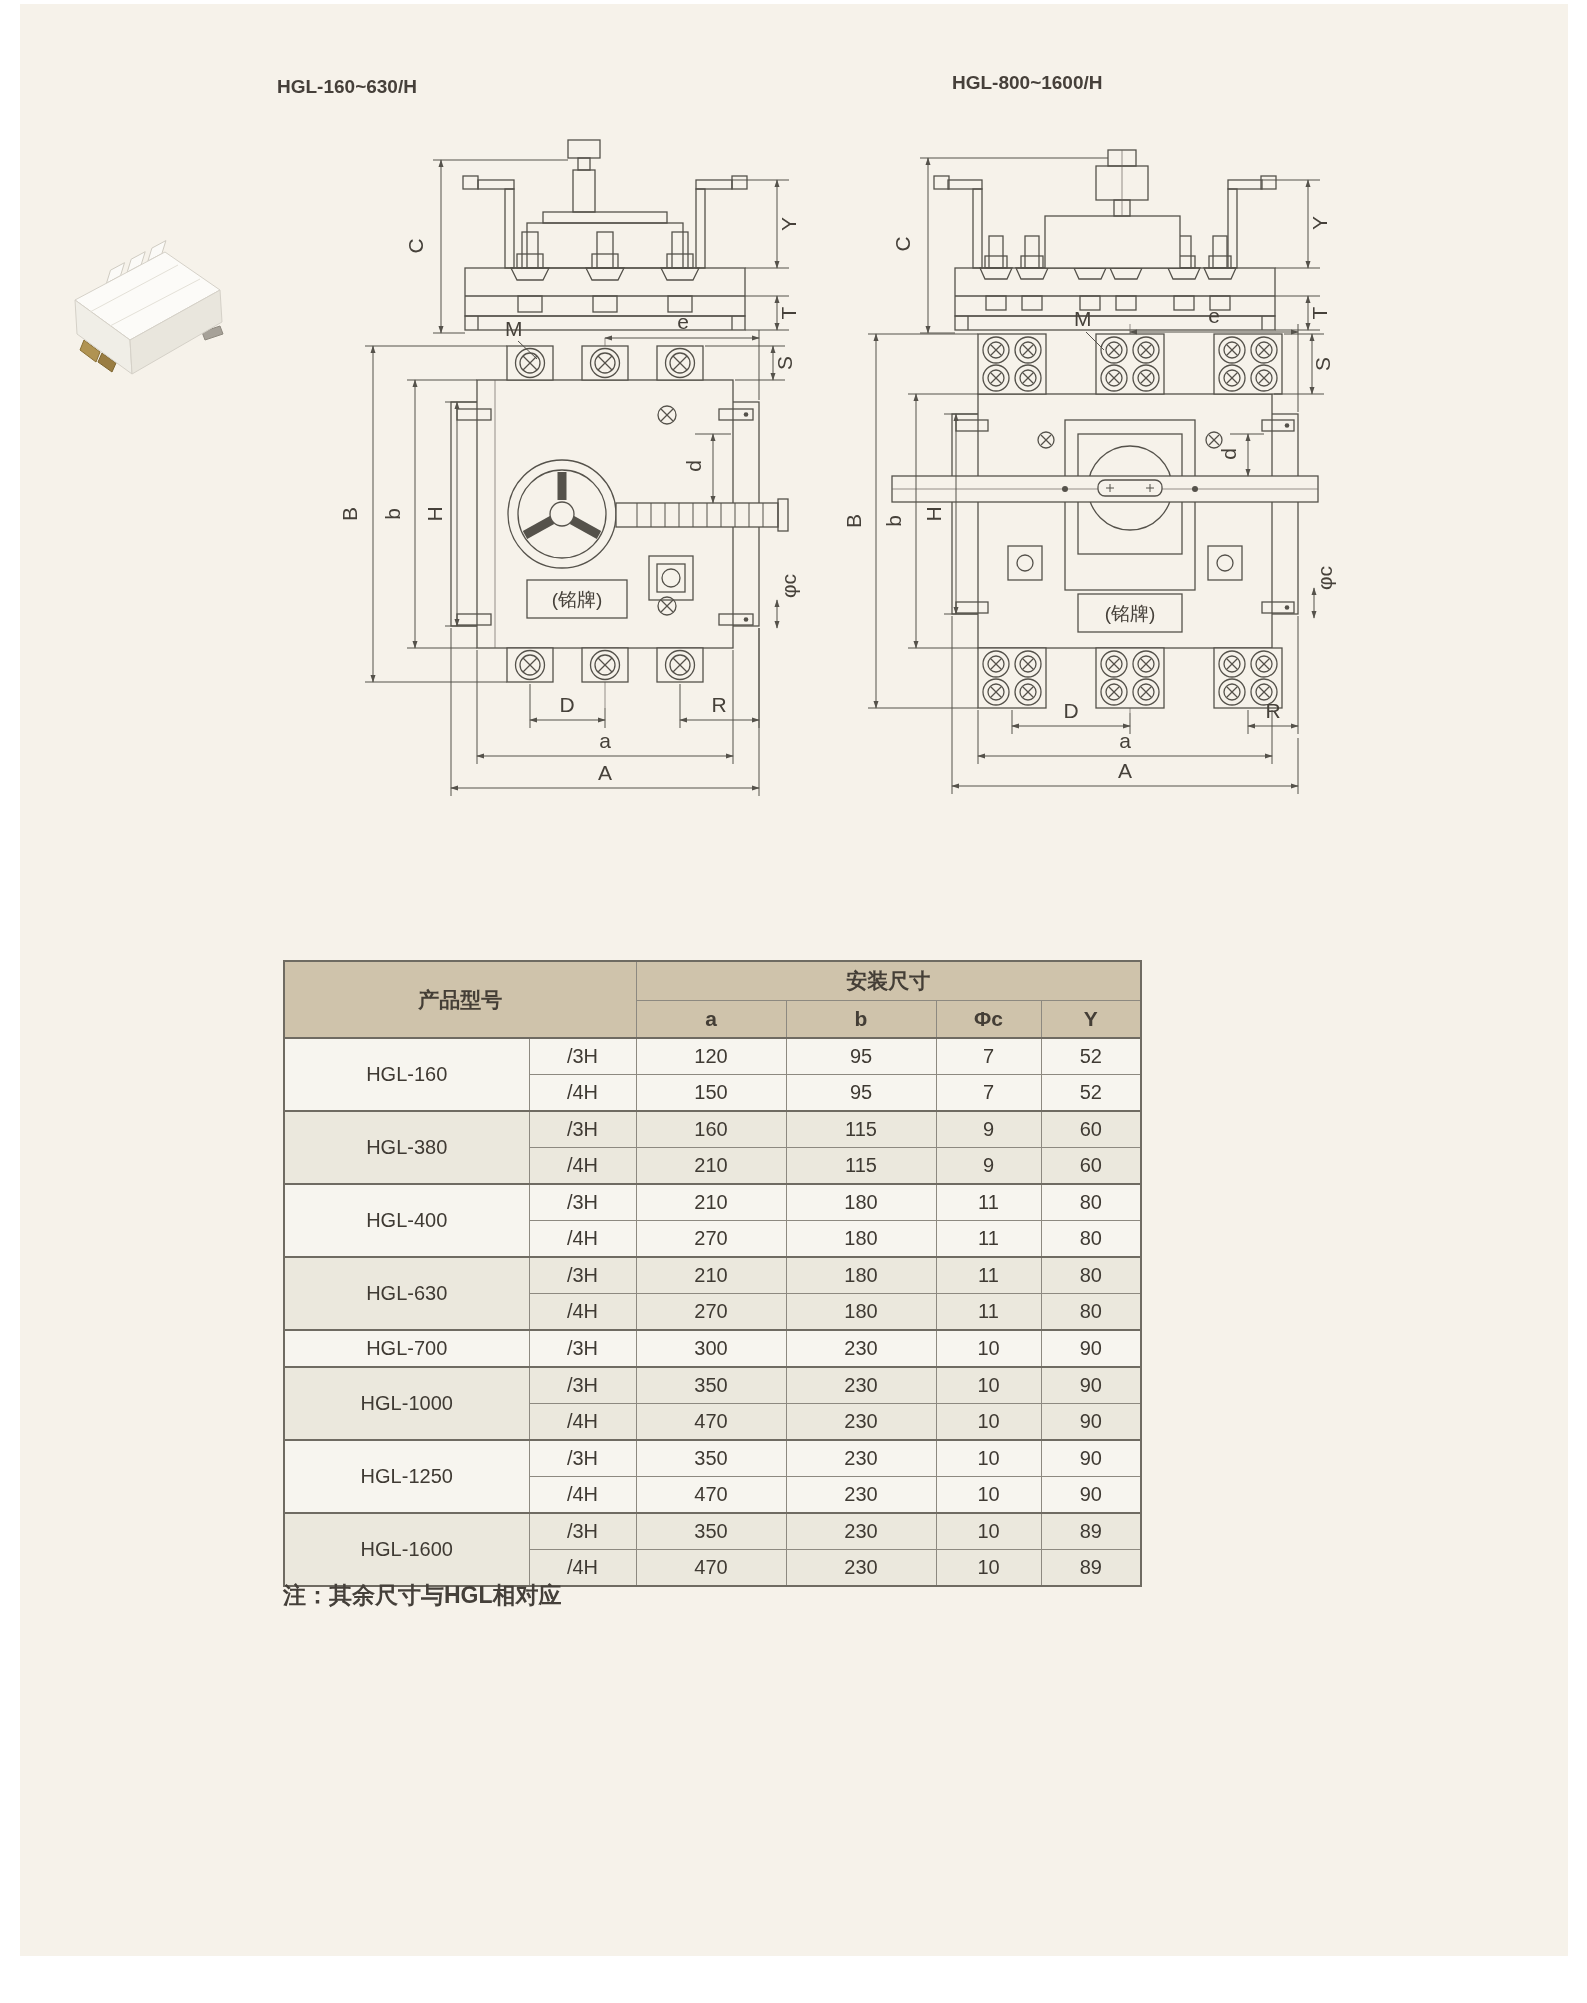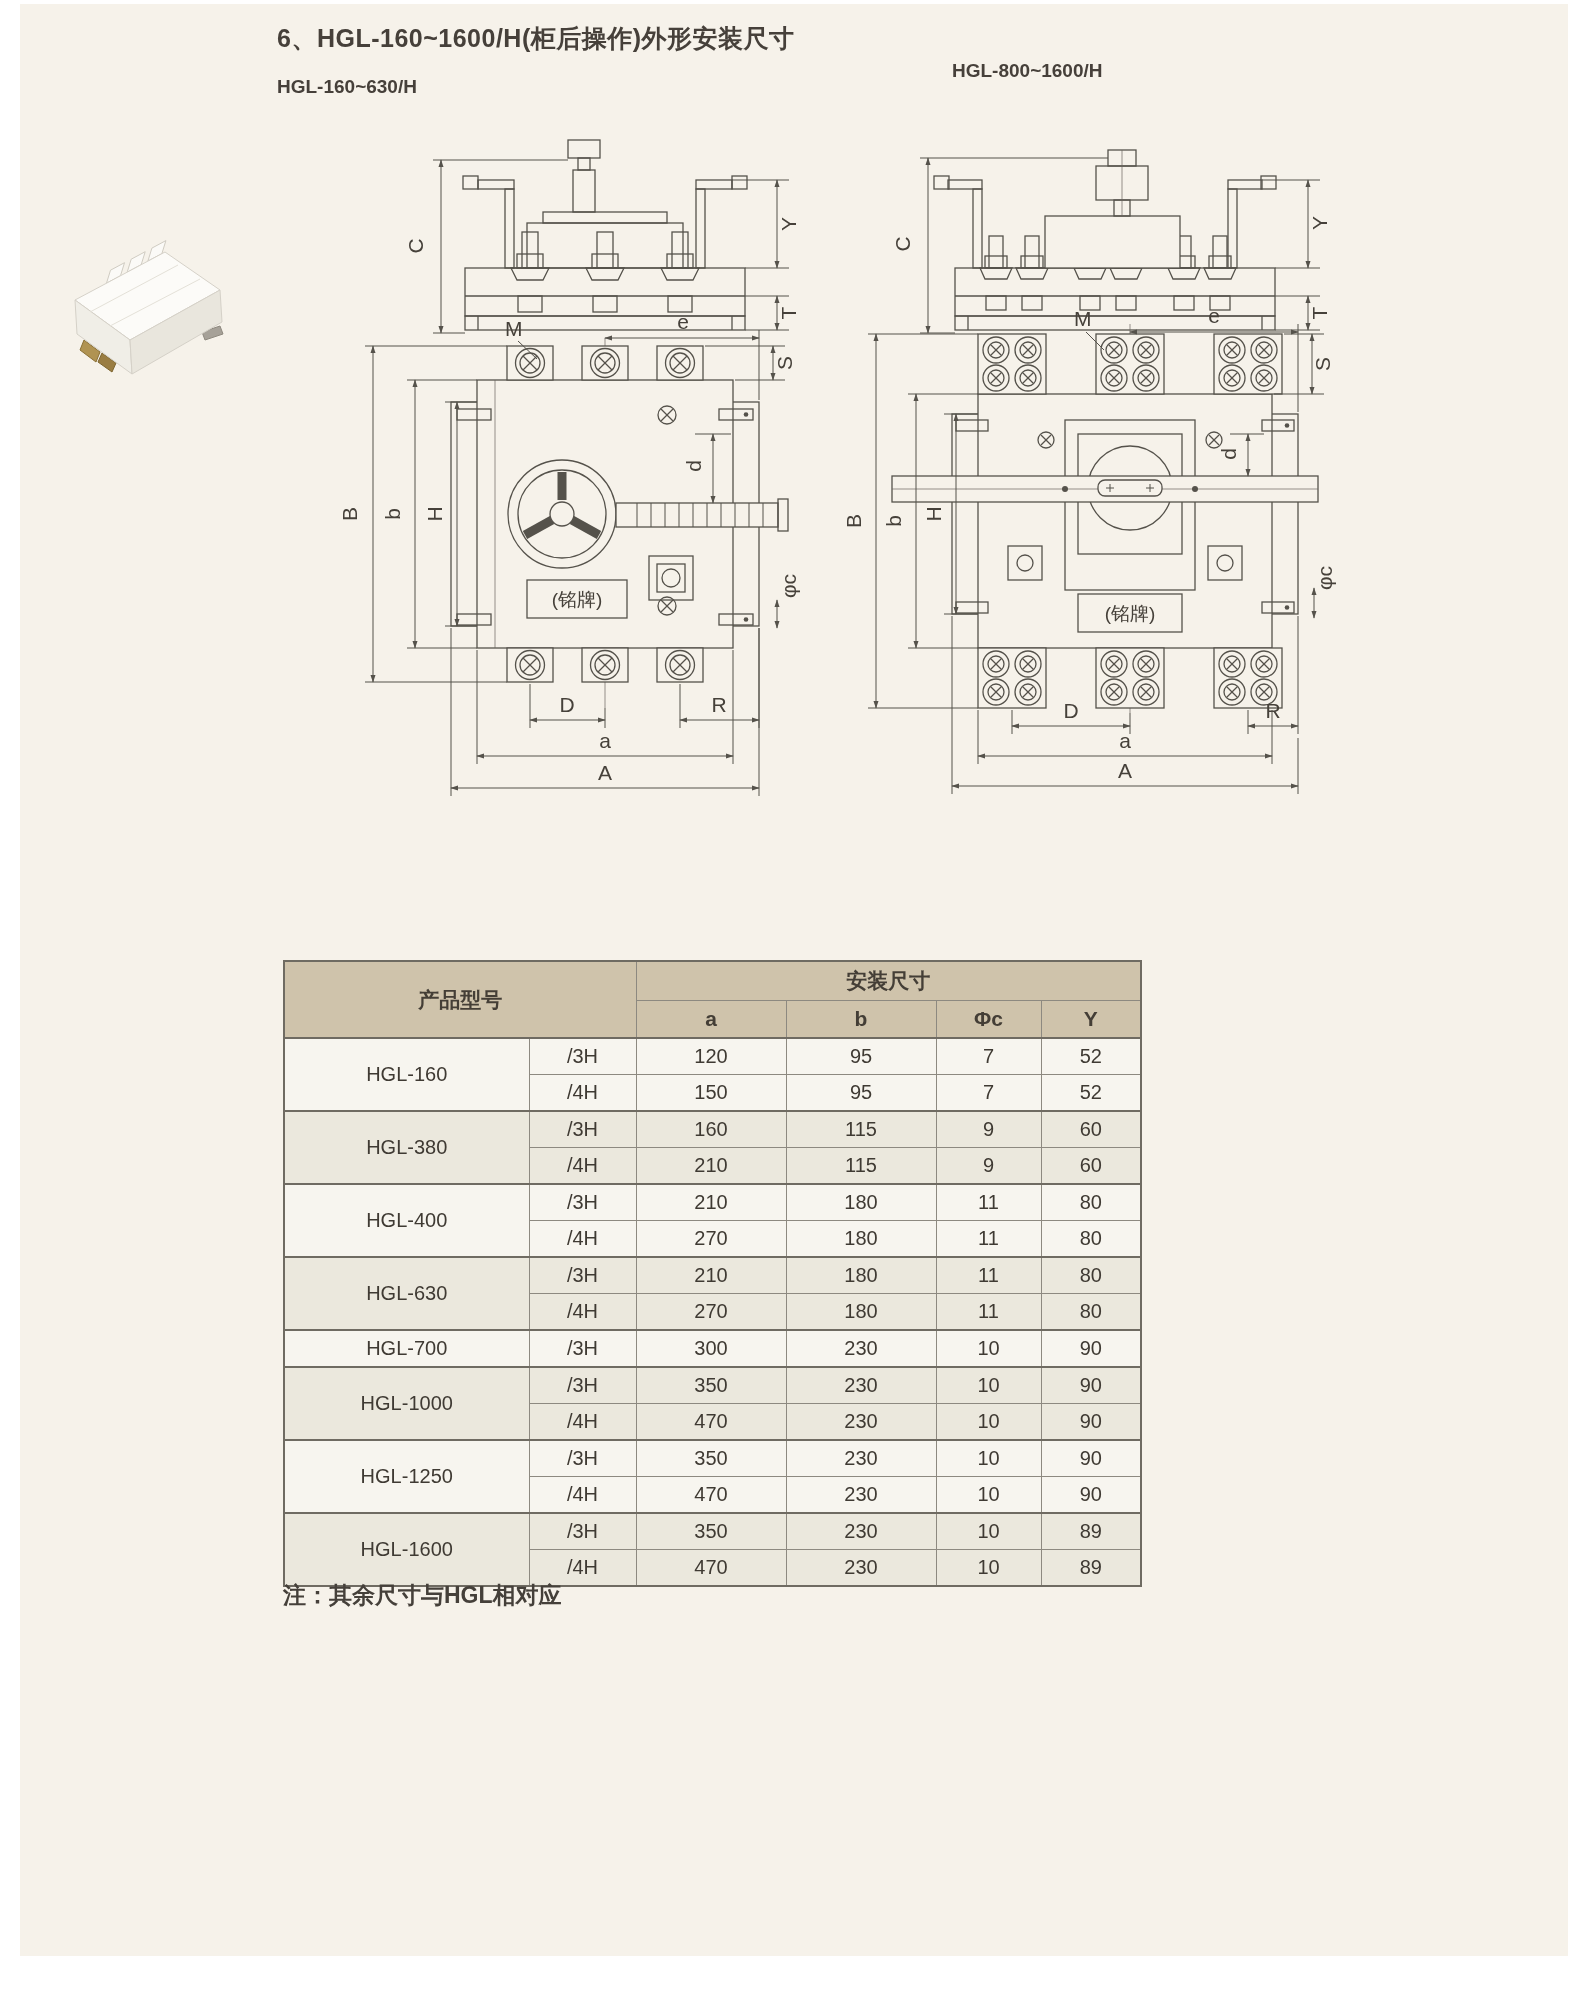--- a/index.html
+++ b/index.html
@@ -3,21 +3,21 @@
 <meta charset="utf-8">
 <style>
   html,body{margin:0;padding:0;}
   body{width:1587px;height:2003px;background:#ffffff;position:relative;
        font-family:"Liberation Sans","DejaVu Sans",sans-serif;color:#47413a;}
   .sheet{position:absolute;left:20px;top:4px;width:1548px;height:1952px;background:#f6f2ea;}
   .abs{position:absolute;}
   .title{left:257px;top:18px;font-size:25px;font-weight:600;letter-spacing:.5px;color:#46403a;}
   .sub{font-size:19px;font-weight:600;color:#46403a;}
   .sub-left{left:257px;top:72px;}
-  .sub-right{left:932px;top:56px;}
+  .sub-right{left:932px;top:68px;}
   .note{left:263px;top:1576px;font-size:23px;font-weight:700;color:#45403a;}
 
   
   table.dims{left:263px;top:956px;width:857px;border-collapse:collapse;table-layout:fixed;
              position:absolute;border:2px solid #6f6b62;}
   table.dims th,table.dims td{border:1px solid #8d8980;text-align:center;vertical-align:middle;
              padding:0;color:#3f3a33;}
   table.dims th{background:#cfc3ab;font-size:21px;font-weight:600;color:#443e36;}
   table.dims thead tr.h1 th{height:38px;}
   table.dims thead tr.h2 th{height:36px;}
@@ -33,21 +33,20 @@
   .dl{fill:none;stroke:#55524b;stroke-width:1;}
   .tl{fill:none;stroke:#6a665e;stroke-width:.7;}
   .lbl{font:21px "Liberation Sans","DejaVu Sans",sans-serif;fill:#46413a;}
   .lblcn{font:19px "Liberation Sans","DejaVu Sans",sans-serif;fill:#46413a;}
 </style>
 </head>
 <body>
 
 <div class="sheet">
 
-  <div class="abs title">6、HGL-160~1600/H(柜后操作)外形安装尺寸</div>
   <div class="abs sub sub-left">HGL-160~630/H</div>
   <div class="abs sub sub-right">HGL-800~1600/H</div>
 
   <svg class="abs" style="left:30px;top:218px" width="195" height="170" viewBox="0 0 195 170">
 
     <polygon points="34,118 50,130 46,140 30,128" fill="#b09352" stroke="#8a7035" stroke-width="1"></polygon>
     <polygon points="52,131 66,141 62,150 48,140" fill="#9a7d42" stroke="#7d652f" stroke-width="1"></polygon>
 
     <polygon points="146,98 164,92 168,102 150,108" fill="#b7b2a8" stroke="#8e897f" stroke-width="1"></polygon>
     <polygon points="152,110 170,104 173,112 155,118" fill="#a6a198" stroke="#8e897f" stroke-width="1"></polygon>

